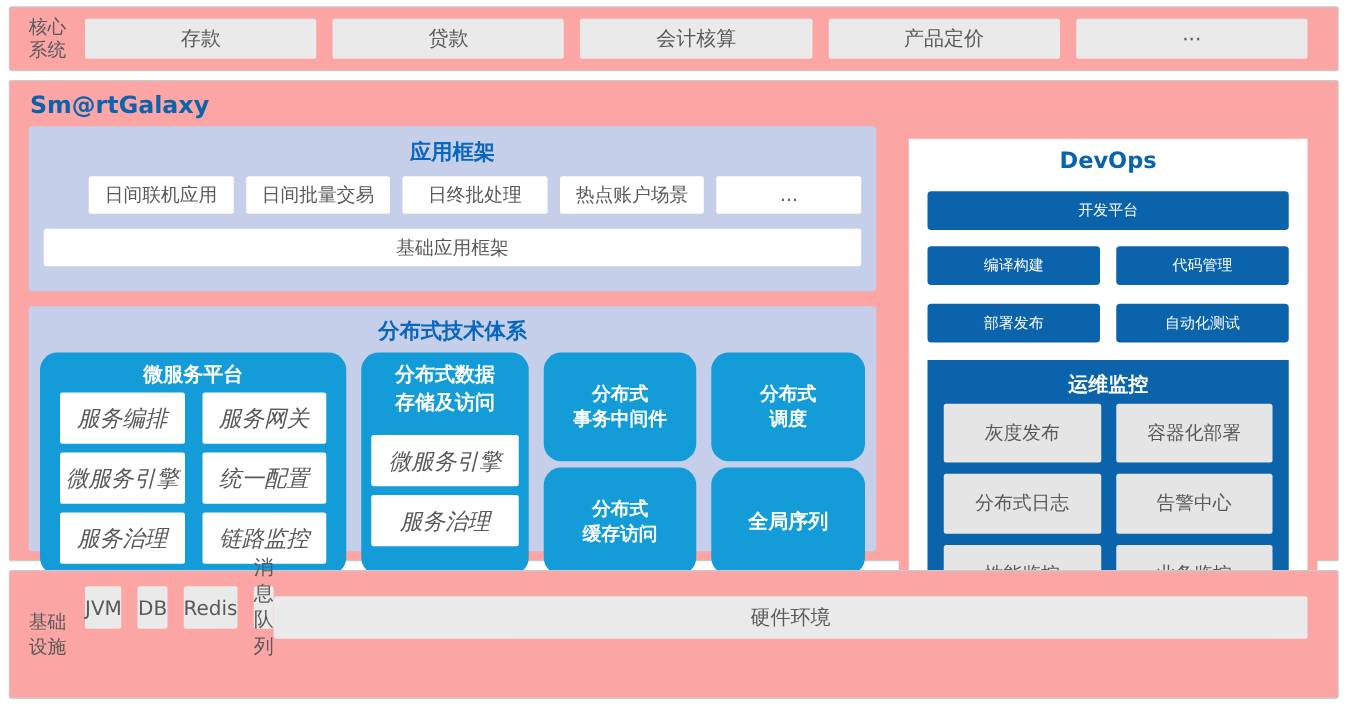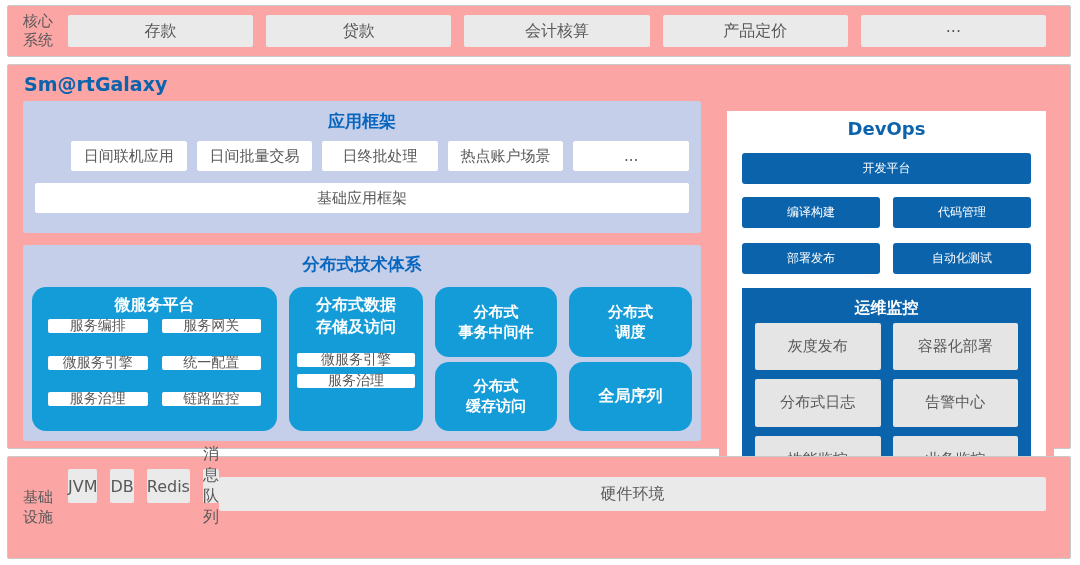--- a/index.html
+++ b/index.html
@@ -56,21 +56,21 @@
   #distributed h2 { height:28px; }
   .dist-grid {
     margin-top:6px; flex:1;
     display:grid; grid-template-columns:245px 134px 122px 1fr; gap:12px;
   }
   .cyan { background:#149cd8; border-radius:14px; color:#fff; }
   .cyan h3 { text-align:center; font-weight:bold; color:#fff; }
   #ms-box { padding:5px 16px 9px; display:flex; flex-direction:column; }
   #ms-box h3 { font-size:16px; height:27px; line-height:26px; }
   .ms-grid { flex:1; display:grid; grid-template-columns:1fr 1fr; gap:7px 14px; }
-  .wbox.sm { font-size:14px; height:14px; }
+  .wbox.sm { font-size:18px; height:41px;font-style:italic; }
   #ds-box { padding:7px 8px 9px; display:flex; flex-direction:column; }
   #ds-box h3 { font-size:16px; line-height:1.35; margin-bottom:16px; }
   #ds-box h3 span { display:block; }
   .ds-col { display:flex; flex-direction:column; gap:7px; }
   .cyancol { display:flex; flex-direction:column; gap:5px; }
   .cyan.blk {
     flex:1; display:flex; flex-direction:column;
     align-items:center; justify-content:center;
     font-size:15px; font-weight:bold; line-height:1.35; text-align:center;
   }

